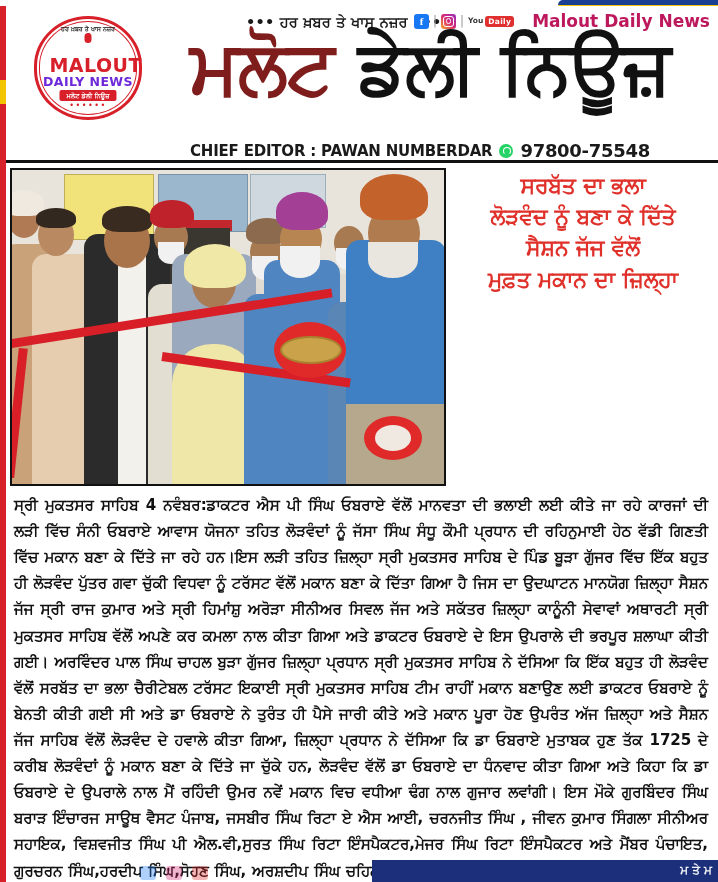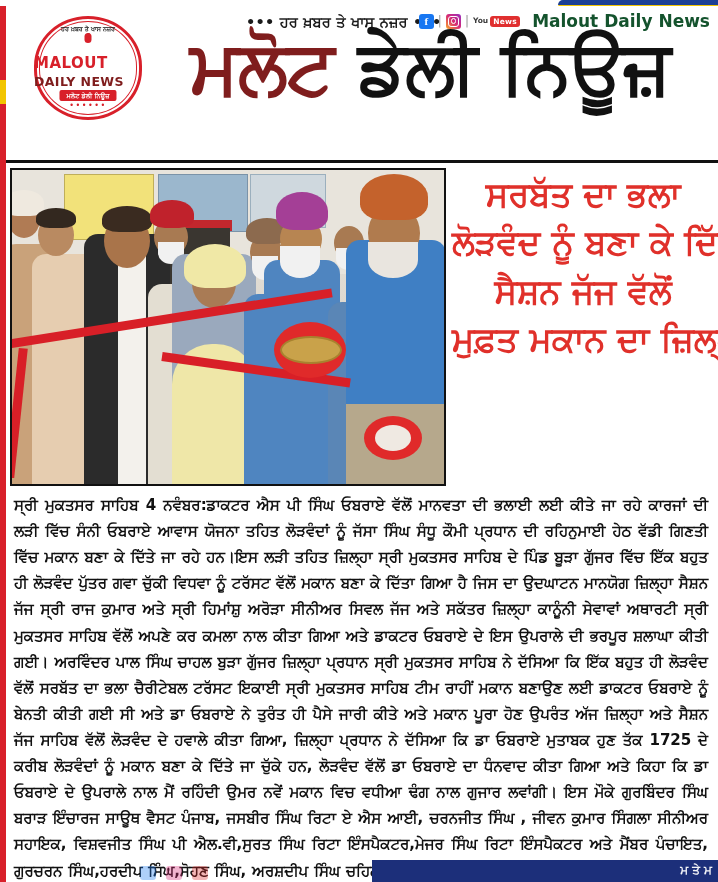--- a/index.html
+++ b/index.html
@@ -118,22 +118,22 @@
     color: #fff;
     border-radius: 3px;
     padding: 1px 3px;
     font-size: 7.5px;
     letter-spacing: .3px;
   }
   .sep { color: #999; font-size: 12px; }
   .brand-en {
     font-size: 17px;
     font-weight: bold;
-    color: #14532d;
-    margin-left: 8px;
+    color: #be185d;
+    margin-left: 14px;
   }
 
   
   .logo {
     position: absolute;
     left: 28px; top: 10px;
     width: 108px; height: 104px;
   }
   .logo .outer {
     position: absolute;
@@ -169,33 +169,33 @@
     border-radius: 4px;
   }
   .logo .mic .stem {
     width: 2px; height: 7px;
     background: #333;
     margin: 0 auto;
   }
   .logo .malout {
     position: absolute;
     left: 0; right: 0; top: 38px;
-    text-align: left;
-    font-size: 15px;
+    text-align: right;
+    font-size: 19px;
     font-weight: bold;
     color: #d8202a;
     letter-spacing: .5px;
   }
   .logo .dailynews {
     position: absolute;
     left: 0; right: 0; top: 58px;
-    text-align: left;
+    text-align: center;
     font-size: 12.5px;
     font-weight: bold;
-    color: #7f1d1d;
+    color: #6d28d9;
     letter-spacing: .4px;
   }
   .logo .pa-sub {
     position: absolute;
     left: 50%; top: 74px;
     transform: translateX(-50%);
     background: #d8202a;
     color: #fff;
     font-size: 6.5px;
     font-weight: bold;
@@ -423,21 +423,21 @@
     border-radius: 50%;
   }
 
   
   .headline {
     position: absolute;
     left: 452px; top: 170px;
     width: 262px;
     text-align: center;
     color: #e0302a;
-    font-size: 34px;
+    font-size: 22px;
     font-weight: bold;
     line-height: 1.42;
     letter-spacing: -.2px;
   }
   .headline .hl { display: block; white-space: nowrap; }
 
   
   .body-copy {
     position: absolute;
     left: 14px; top: 492px;
@@ -500,21 +500,21 @@
 
     <div class="social-row">
       <span class="sicon fb">f</span>
       <span class="sep">|</span>
       <span class="sicon ig">
           <span class="ring"></span>
         </span>
       <span class="sep">|</span>
       <span class="yt">
         <span>You</span>
-          <span class="ytbox">News</span>
+          <span class="ytbox">Daily</span>
       </span>
       <span class="brand-en">Malout Daily News</span>
     </div>
 
     <div class="logo">
       <div class="outer"></div>
       <div class="inner"></div>
       <div class="arc-top">ਹਰ ਖ਼ਬਰ ਤੇ ਖਾਸ ਨਜ਼ਰ</div>
       <div class="mic">
         <div class="head"></div>
@@ -525,20 +525,25 @@
       <div class="pa-sub">ਮਲੋਟ ਡੇਲੀ ਨਿਊਜ਼</div>
       <div class="beads">••••••</div>
     </div>
 
 
     <div class="title-pa">
       <span class="red">ਮਲੋਟ</span>
       <span class="blk">ਡੇਲੀ ਨਿਊਜ਼</span>
     </div>
 
+    <div class="editor-line">
+      <span>CHIEF EDITOR : PAWAN NUMBERDAR</span>
+      <span class="wa"></span>
+      <span class="phone">97800-75548</span>
+    </div>
   </div>
 
   <div class="rule"></div>
 
   <div class="photo">
     <div class="sky"></div>
     <div class="wall"></div>
     <div class="poster-a"></div>
     <div class="poster-b"></div>
     <div class="poster-c"></div>

